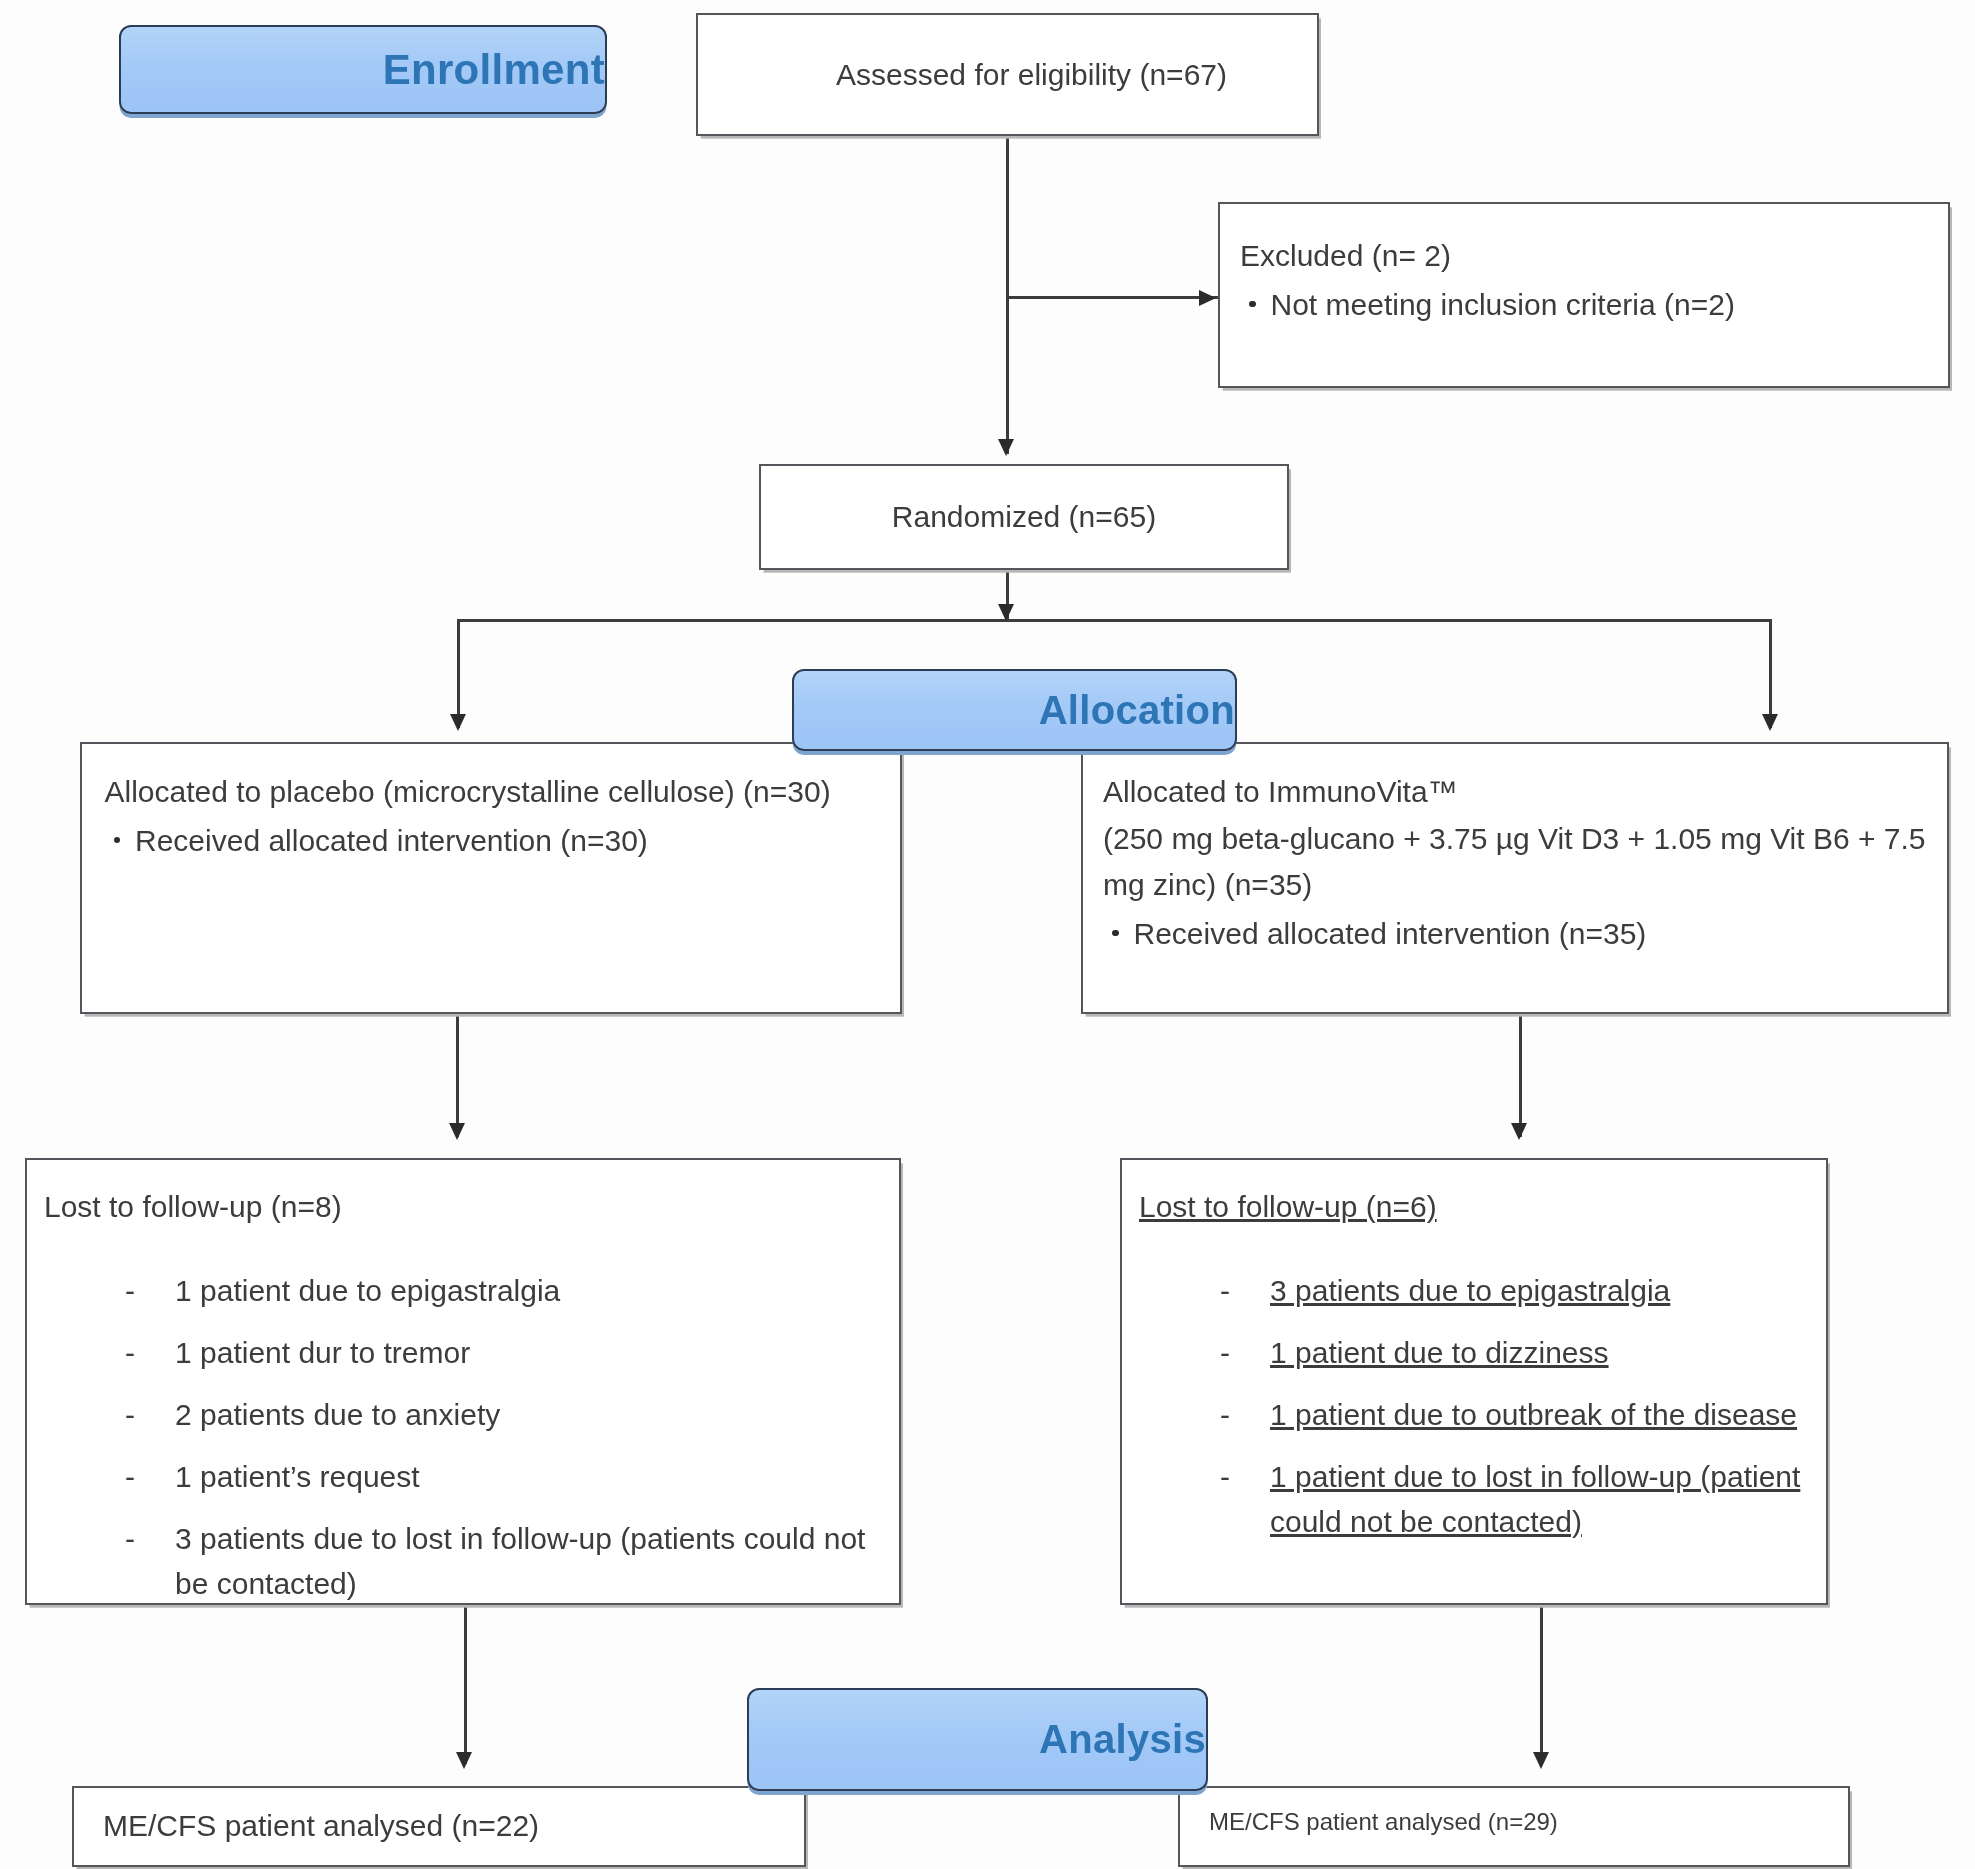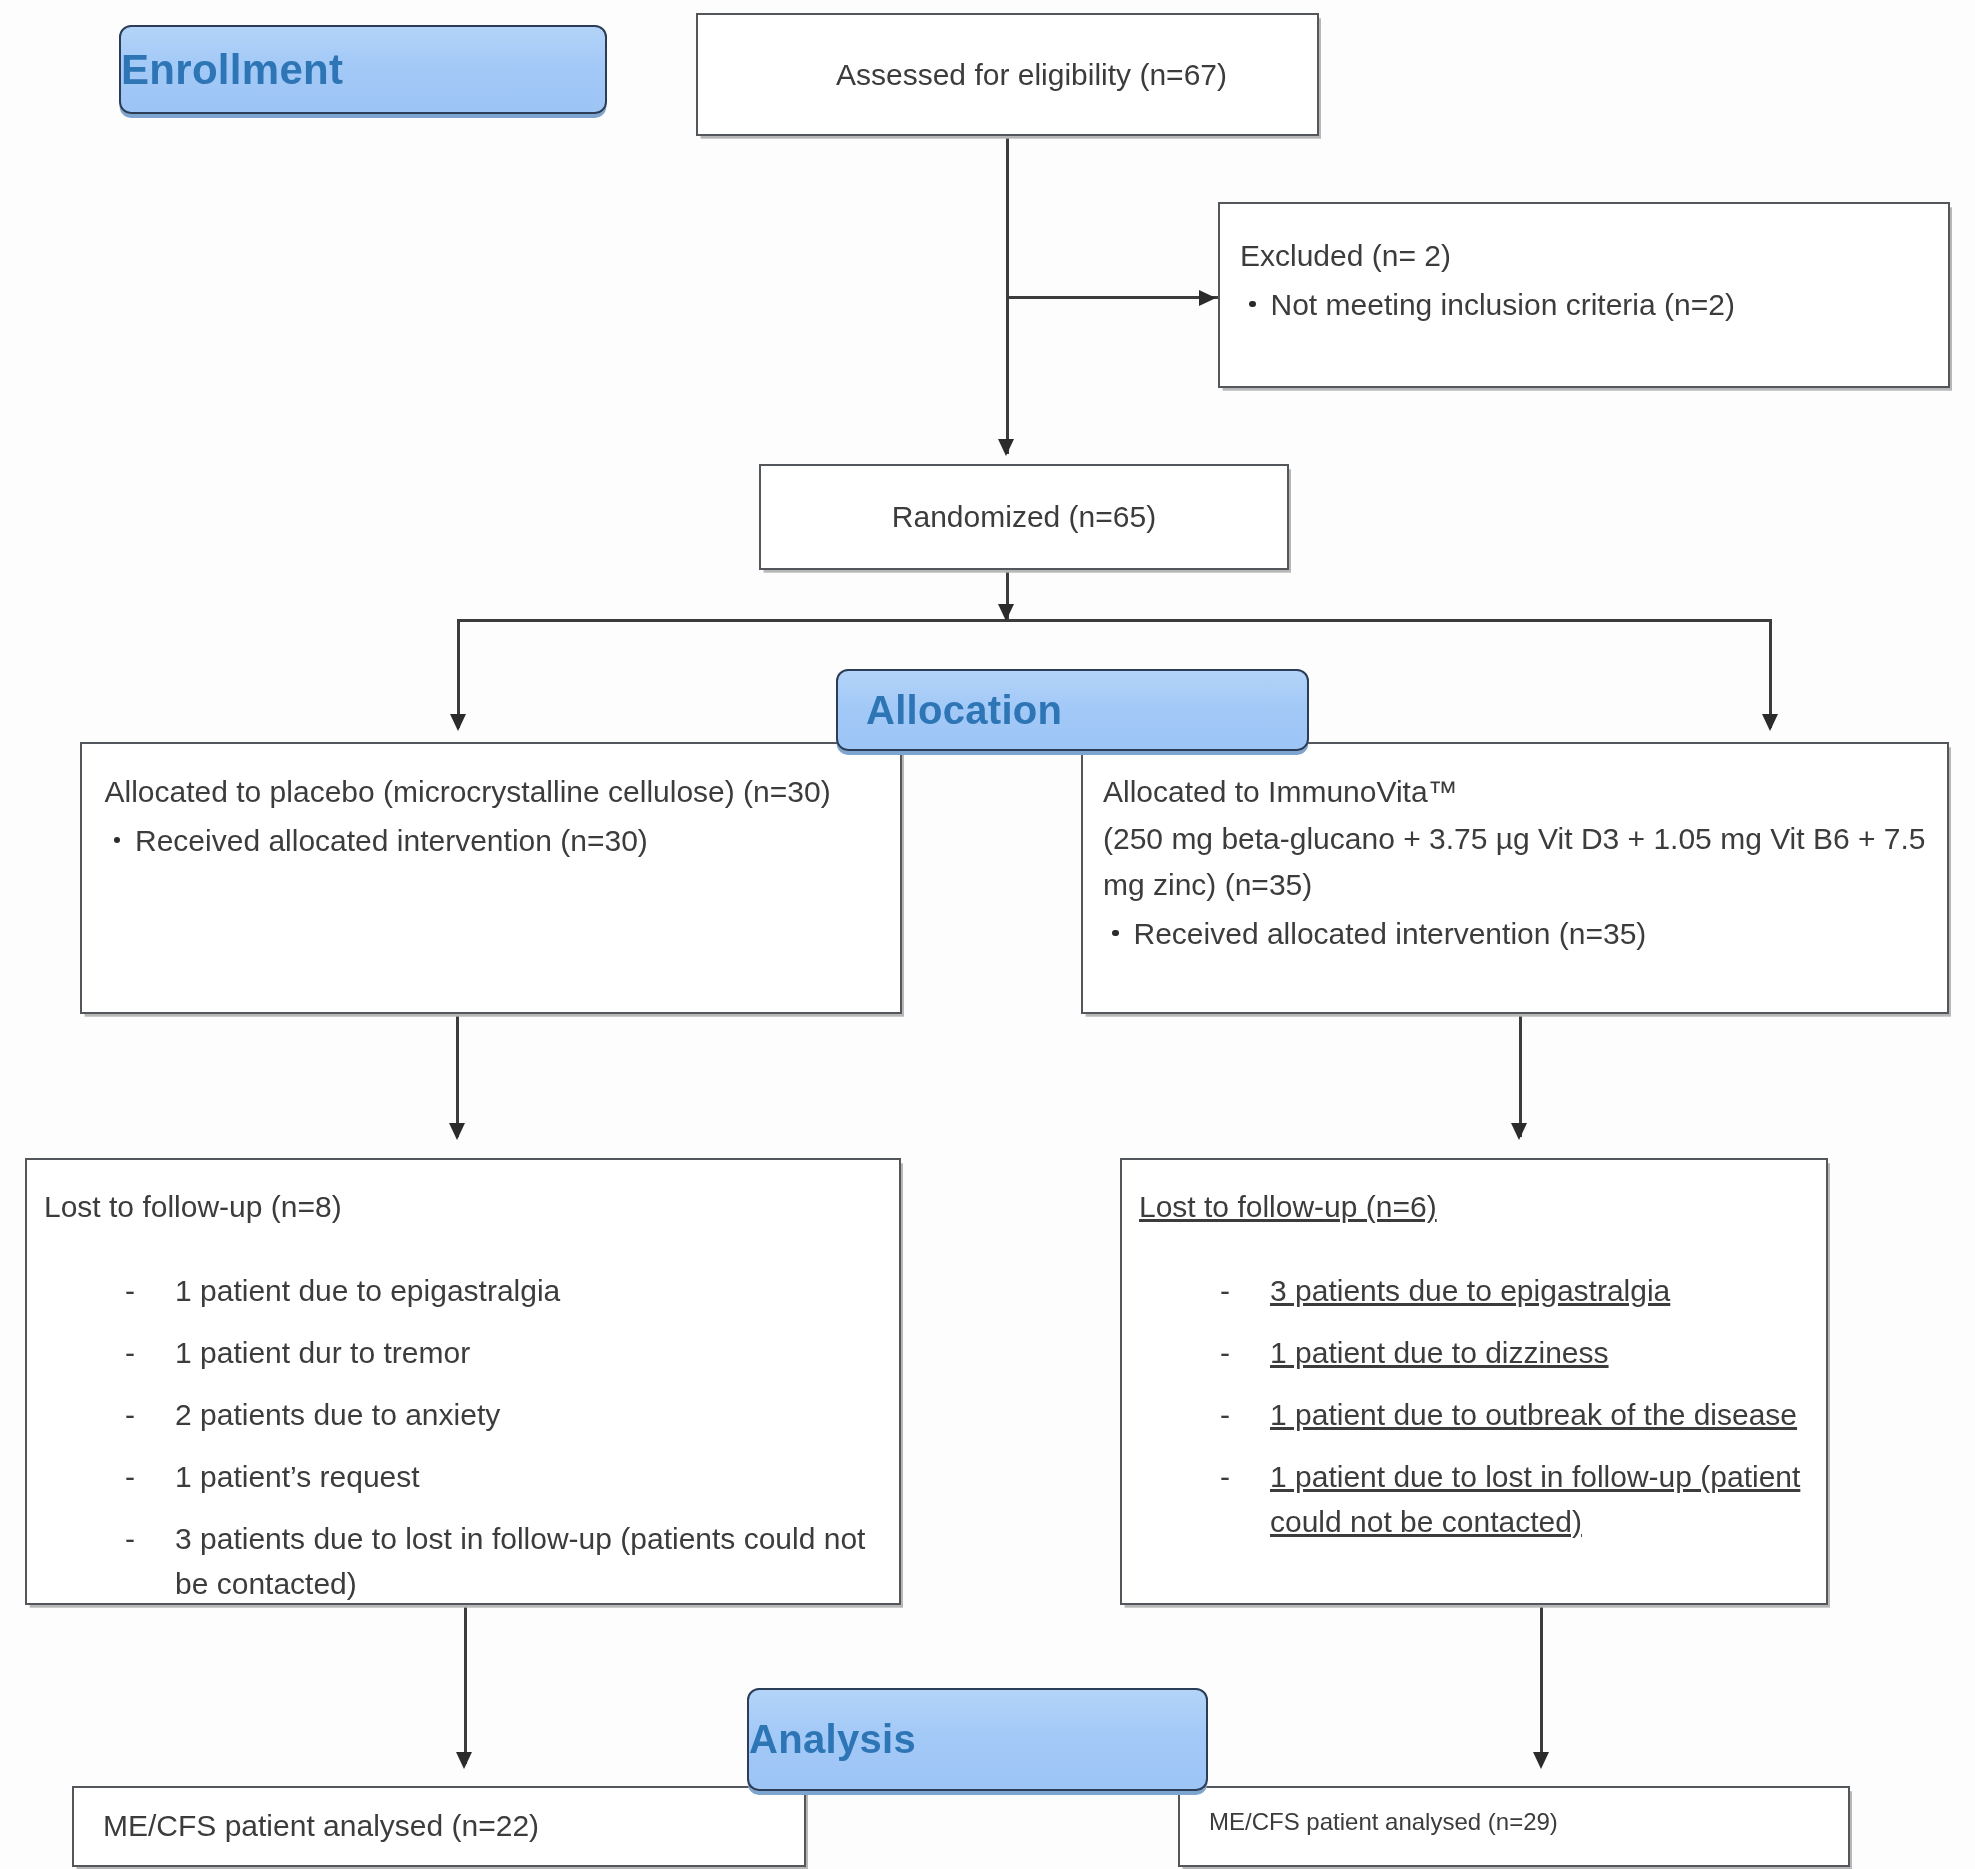--- a/index.html
+++ b/index.html
@@ -20,21 +20,21 @@
 
   
   .stage-badge {
     position: absolute;
     background: linear-gradient(to bottom, #b3d4f8 0%, #a3c9f7 45%, #9cc4f5 100%);
     border: 2px solid #2c3e57;
     border-radius: 12px;
     box-shadow: 0 4.6px 0 -0.7px #7da5cf;
     display: flex;
     align-items: center;
-    justify-content: flex-start;
+    justify-content: flex-end;
     z-index: 40;
   }
   .stage-badge span {
     color: #2e75b6;
     font-weight: bold;
     letter-spacing: 0.3px;
   }
 
   
   .node {
@@ -170,21 +170,21 @@
   </div>
 
   <div class="vline" style="left:1006px; top:570px; height:50px;"></div>
   <div class="arrow-down" style="left:998px; top:604px;"></div>
   <div class="hline" style="left:457px; top:619px; width:1315px;"></div>
   <div class="vline" style="left:457px; top:619px; height:109px;"></div>
   <div class="arrow-down" style="left:450px; top:714px;"></div>
   <div class="vline" style="left:1769px; top:619px; height:109px;"></div>
   <div class="arrow-down" style="left:1762px; top:714px;"></div>
 
-  <div class="stage-badge" style="left:836px; top:669px; width:441px; height:78px;padding-left:28px;">
+  <div class="stage-badge" style="left:792px; top:669px; width:441px; height:78px;">
     <span style="font-size:40px;">Allocation</span>
   </div>
 
   <div class="node" style="left:80px; top:742px; width:822px; height:272px;">
     <div class="body" style="padding:25px 22.5px 0 22.5px; font-size:30px;">
       <p>Allocated to placebo (microcrystalline cellulose) (n=30)</p>
       <ul class="dot-list">
         <li>Received allocated intervention (n=30)</li>
       </ul>
     </div>

